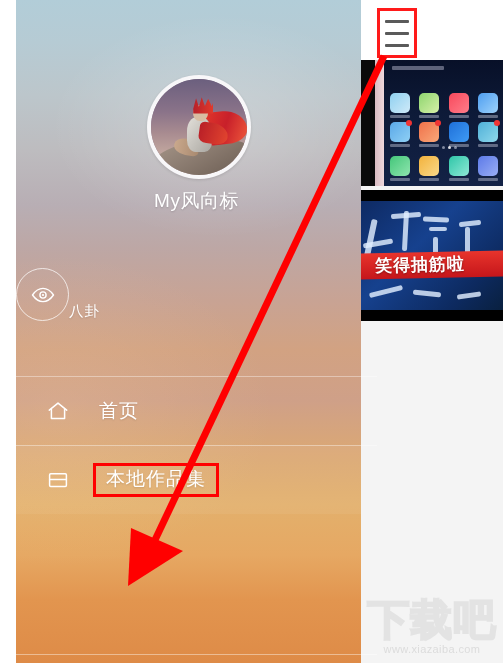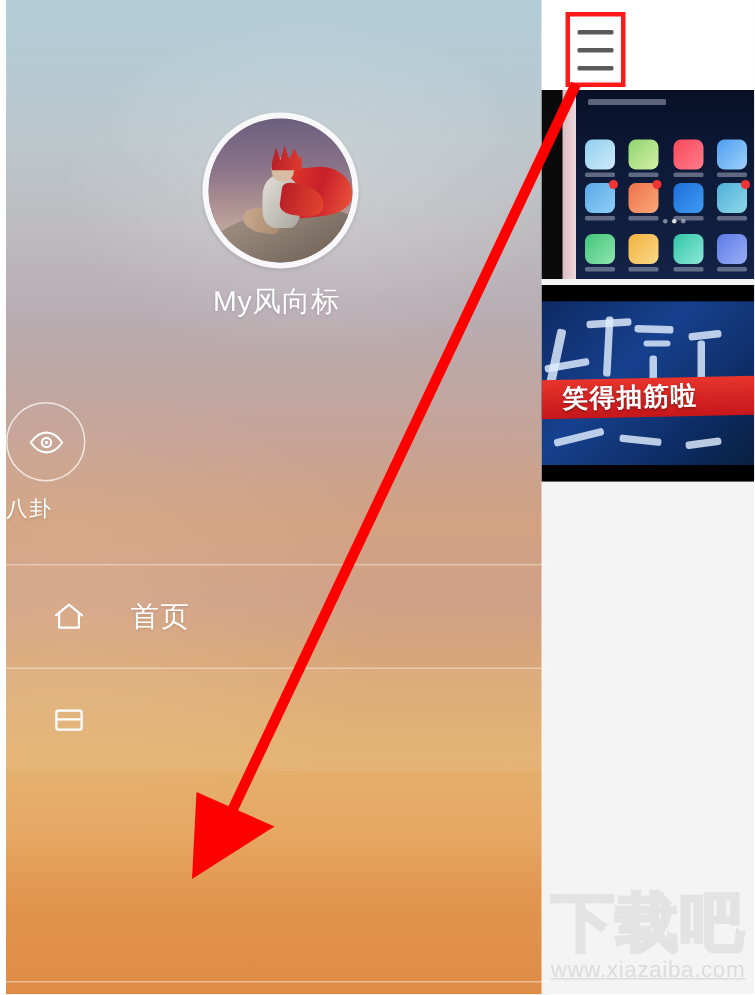--- a/index.html
+++ b/index.html
@@ -14,21 +14,21 @@
     position: relative;
     width: 503px;
     height: 663px;
     overflow: hidden;
     background: #ffffff;
   }
 
   
   #drawer {
     position: absolute;
-    left: 4px;
+    left: 16px;
     top: 0;
     width: 361px;
     height: 663px;
     background:
       linear-gradient(to bottom,
         #b2cdd8 0px,
         #b6cbd4 42px,
         #bcc6cb 95px,
         #bdbcbf 150px,
         #b8aeb4 205px,
@@ -150,22 +150,21 @@
   #quick-row {
     position: absolute;
     left: 0; top: 268px;
     width: 361px;
     display: flex;
     z-index: 3;
   }
   .quick-item {
     flex: 1;
     display: flex;
-    flex-direction: column;
-    align-items: flex-start;
+    align-items: flex-end;
   }
   .quick-circle {
     width: 53px;
     height: 53px;
     border-radius: 50%;
     border: 1.3px solid rgba(255,255,255,0.72);
     display: flex;
     align-items: center;
     justify-content: center;
     box-sizing: border-box;
@@ -396,23 +395,22 @@
     font-size: 42px;
     font-weight: bold;
     letter-spacing: 1px;
     line-height: 1;
     -webkit-text-stroke: 2px #e3e3e3;
     text-shadow: 0 0 0 #e3e3e3;
   }
   #wm-sub {
     margin-top: 2px;
     color: #dcdcdc;
-    font-size: 15px;
+    font-size: 11px;
     letter-spacing: 0.4px;
-    text-decoration: underline;
   }
 
   
   #arrow-layer {
     position: absolute;
     left: 0; top: 0;
     width: 503px; height: 663px;
     pointer-events: none;
     z-index: 20;
   }
@@ -470,20 +468,21 @@
 
 
 
       <div class="nav-row highlighted">
         <span class="nav-icon">
           <svg width="26" height="26" viewBox="0 0 26 26" fill="none" stroke="#ffffff" stroke-width="1.5" stroke-linecap="round" stroke-linejoin="round">
             <rect x="4.6" y="6.8" width="16.8" height="12.6" rx="1.1"></rect>
             <path d="M4.6 12.6 L21.4 12.6"></path>
           </svg>
         </span>
+        <span class="nav-label boxed">本地作品集</span>
       </div>
 
     </div>
 
     <div id="bottom-rule"></div>
   </div>
 
   <div id="right-panel">
 
     <div id="topbar">

